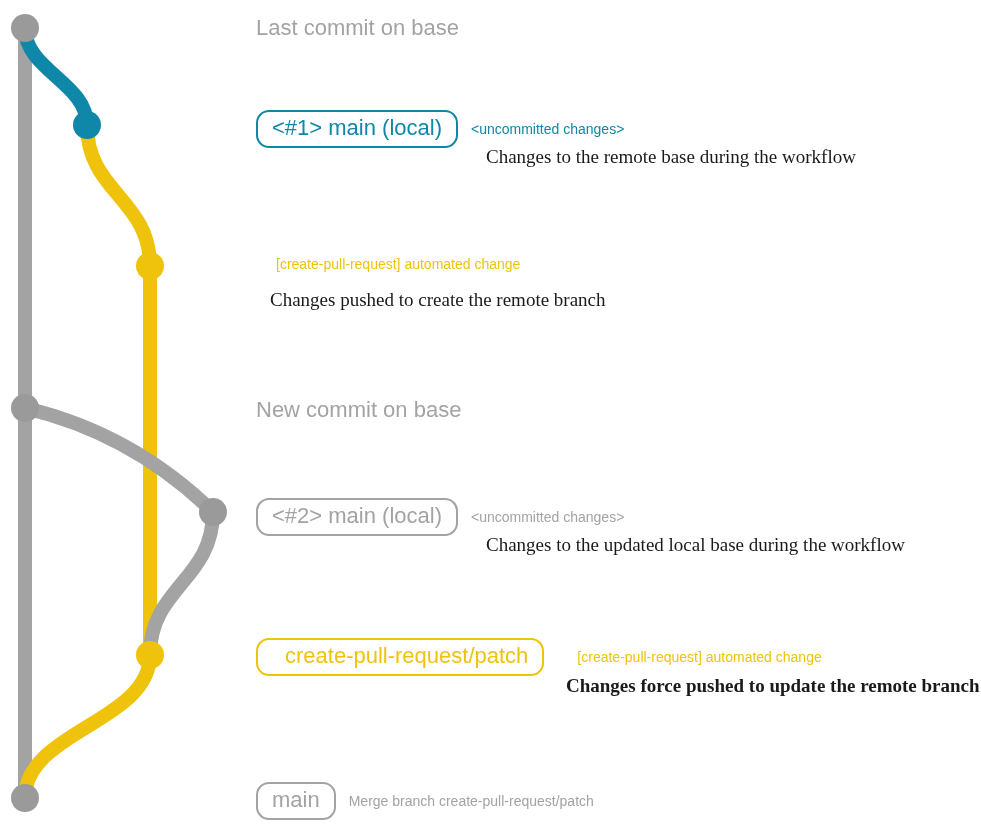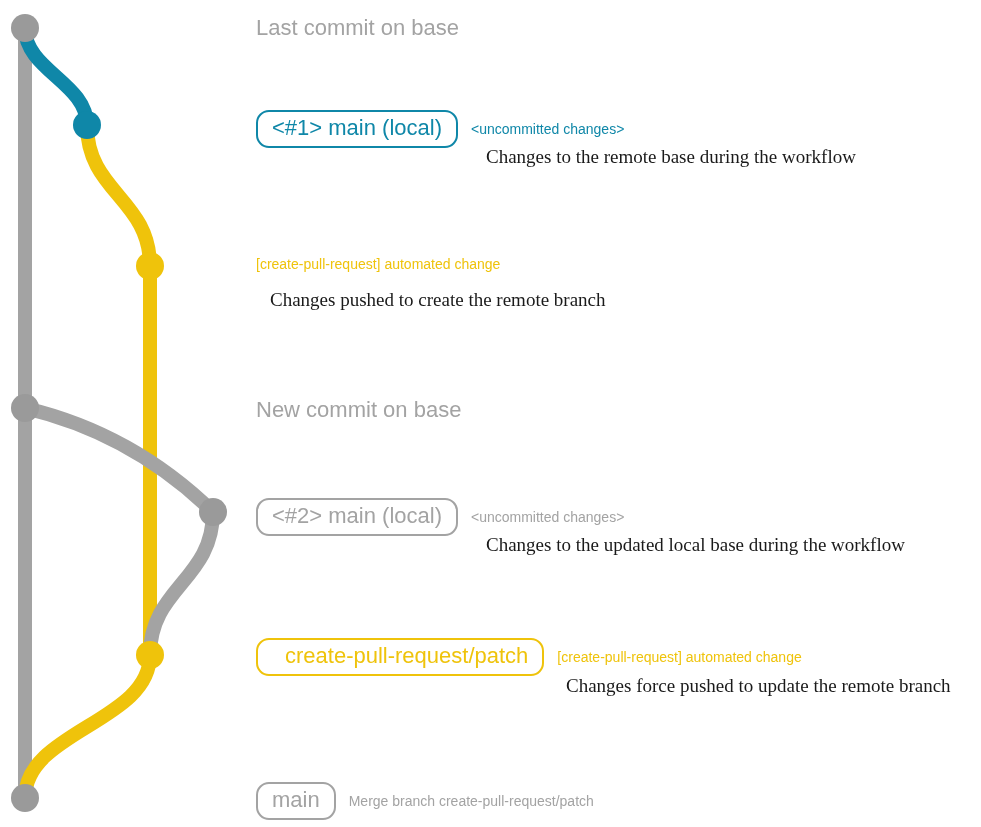--- a/index.html
+++ b/index.html
@@ -59,21 +59,21 @@
   .pill.yellow { border-color: #efc30b; color: #efc30b; padding-left: 27px; }
   .pill.gray   { border-color: #a3a3a3; color: #a3a3a3; }
 
   .subject {
     font-size: 14px;
     line-height: 24px;
     white-space: nowrap;
     text-align: right;
   }
   .subject.teal   { color: #0f87a8; }
-  .subject.yellow { color: #efc30b; }
+  .subject.yellow { color: #efc30b; margin-left: 20px; }
   .subject.gray   { color: #a3a3a3; }
 
   .heading {
     position: absolute;
     font-size: 22px;
     line-height: 26px;
     color: #a3a3a3;
     white-space: nowrap;
   }
 
@@ -140,21 +140,21 @@
     <span class="gap" style="width:13px;"></span>
     <span class="subject gray">&lt;uncommitted changes&gt;</span>
   </div>
   <div class="note" style="left:486px; top:534px;">Changes to the updated local base during the workflow</div>
 
   <div class="row" style="left:256px; top:638px;">
     <span class="pill yellow">create-pull-request/patch</span>
     <span class="gap" style="width:13px;"></span>
     <span class="subject yellow">[create-pull-request] automated change</span>
   </div>
-  <div class="note" style="left:566px; top:675px;">Changes force pushed to update the remote branch</div>
+  <div class="note" style="left:566px; top:675px;font-weight:bold;">Changes force pushed to update the remote branch</div>
 
   <div class="row" style="left:256px; top:782px;">
     <span class="pill gray">main</span>
     <span class="gap" style="width:13px;"></span>
     <span class="subject gray">Merge branch create-pull-request/patch</span>
   </div>
 
 </div>
 
 </body></html>

